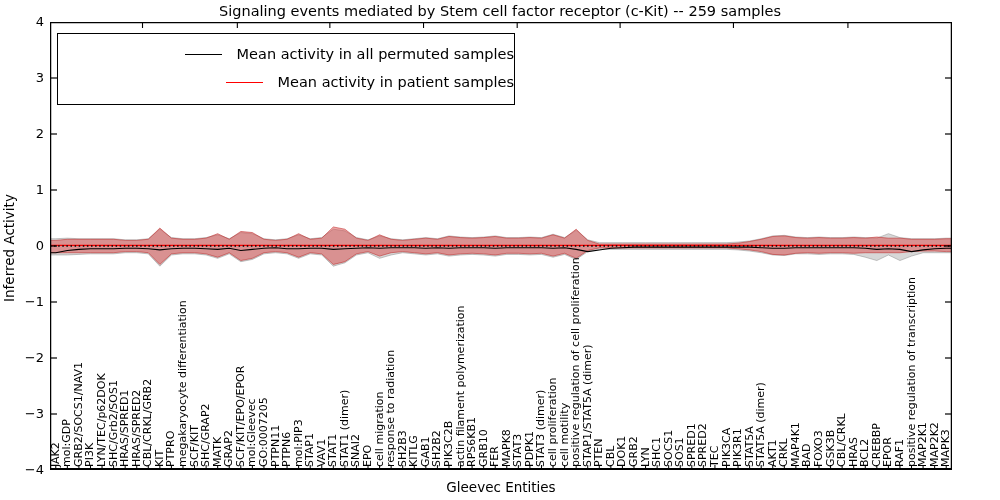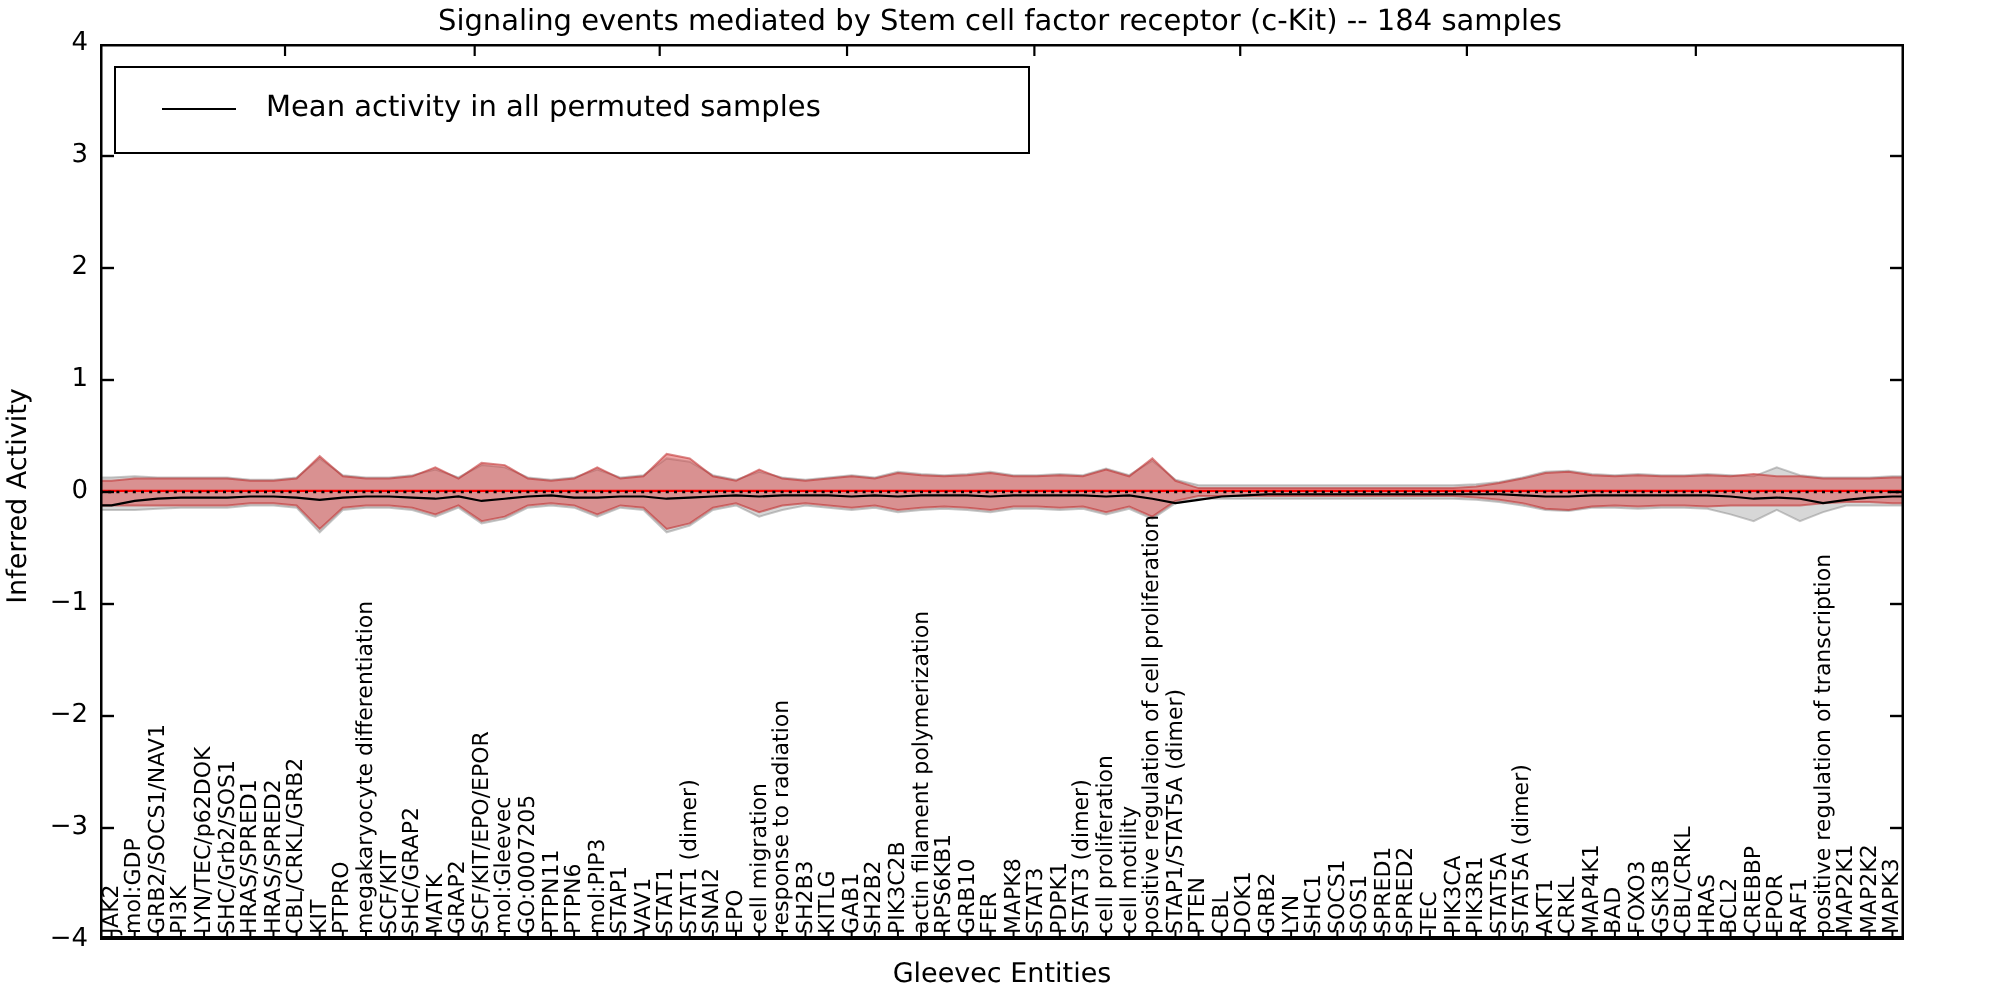--- a/index.html
+++ b/index.html
@@ -8,30 +8,30 @@
   #title{position:absolute;left:0;top:3px;width:1000px;text-align:center;font-size:14.5px;}
   #ylabel{position:absolute;left:-46px;top:240px;width:110px;text-align:center;font-size:13.5px;
           transform:rotate(-90deg);}
   #xlabel{position:absolute;left:51px;top:479px;width:900px;text-align:center;font-size:13.5px;}
   #plot-svg{position:absolute;left:50px;top:22px;}
   .ytick-label{position:absolute;width:38px;text-align:right;font-size:13px;line-height:14px;}
   .xtick-label{position:absolute;font-size:11px;line-height:11px;white-space:nowrap;
                transform:rotate(-90deg);transform-origin:0 0;}
   #legend{position:absolute;left:57px;top:33px;width:458px;background:#fff;
           border:1.5px solid #000;box-sizing:border-box;padding:6px 0 8px 0;}
-  .legend-row{display:flex;align-items:center;height:28px;}
+  .legend-row{display:flex;align-items:center;height:28px;justify-content:flex-end;}
   .legend-swatch{display:inline-block;width:37px;height:0;border-top:1.7px solid #000;
                  margin-left:23px;margin-right:15px;}
   .legend-label{font-size:14.5px;}
 </style>
 </head>
 <body>
 
 <div id="figure">
-  <div id="title">Signaling events mediated by Stem cell factor receptor (c-Kit) -- 184 samples</div>
+  <div id="title">Signaling events mediated by Stem cell factor receptor (c-Kit) -- 259 samples</div>
   <div id="ylabel">Inferred Activity</div>
   <div id="xlabel">Gleevec Entities</div>
 
   <svg id="plot-svg" width="902" height="448" viewBox="0 0 902 448">
       <path d="M0,216.72 L5.78,216.72 L17.35,216.16 L28.91,216.72 L40.47,216.72 L52.04,216.72 L63.60,216.72 L75.17,217.84 L86.73,217.84 L98.29,216.72 L109.86,207.20 L121.42,215.60 L132.99,216.72 L144.55,216.72 L156.12,215.60 L167.68,212.80 L179.24,216.72 L190.81,210.56 L202.37,211.68 L213.94,216.72 L225.50,217.84 L237.06,216.72 L248.63,212.80 L260.19,216.72 L271.76,215.60 L283.32,207.20 L294.88,208.88 L306.45,215.60 L318.01,217.84 L329.58,213.92 L341.14,216.72 L352.71,217.84 L364.27,216.72 L375.83,215.60 L387.40,216.72 L398.96,213.92 L410.53,215.04 L422.09,215.60 L433.65,215.04 L445.22,213.92 L456.78,215.60 L468.35,215.60 L479.91,215.04 L491.47,215.60 L503.04,212.24 L514.60,215.60 L526.17,208.32 L537.73,217.84 L549.29,220.64 L560.86,220.64 L572.42,220.64 L583.99,220.64 L595.55,220.64 L607.12,220.64 L618.68,220.64 L630.24,220.64 L641.81,220.64 L653.37,220.64 L664.94,220.64 L676.50,220.64 L688.06,220.08 L699.63,218.96 L711.19,216.72 L722.76,213.92 L734.32,213.36 L745.88,215.04 L757.45,215.60 L769.01,215.04 L780.58,215.60 L792.14,215.60 L803.71,215.04 L815.27,215.60 L826.83,216.16 L838.40,211.68 L849.96,215.60 L861.53,216.72 L873.09,216.72 L884.65,216.72 L896.22,216.16 L902,216.16 L902,230.72 L896.22,230.72 L884.65,230.72 L873.09,230.72 L861.53,234.08 L849.96,238.56 L838.40,232.96 L826.83,238.56 L815.27,235.20 L803.71,232.40 L792.14,231.84 L780.58,231.84 L769.01,232.40 L757.45,231.84 L745.88,231.84 L734.32,233.52 L722.76,232.96 L711.19,230.72 L699.63,229.04 L688.06,227.92 L676.50,227.36 L664.94,227.36 L653.37,227.36 L641.81,227.36 L630.24,227.36 L618.68,227.36 L607.12,227.36 L595.55,227.36 L583.99,227.36 L572.42,227.36 L560.86,227.36 L549.29,227.36 L537.73,229.60 L526.17,237.44 L514.60,232.40 L503.04,235.20 L491.47,232.40 L479.91,232.96 L468.35,232.40 L456.78,232.40 L445.22,234.08 L433.65,232.96 L422.09,232.40 L410.53,232.96 L398.96,234.08 L387.40,231.84 L375.83,232.96 L364.27,231.84 L352.71,230.72 L341.14,232.96 L329.58,236.32 L318.01,230.72 L306.45,232.96 L294.88,240.80 L283.32,244.16 L271.76,232.96 L260.19,231.84 L248.63,236.32 L237.06,231.84 L225.50,230.72 L213.94,231.84 L202.37,237.44 L190.81,239.68 L179.24,231.84 L167.68,236.32 L156.12,232.96 L144.55,231.84 L132.99,231.84 L121.42,232.96 L109.86,244.16 L98.29,231.84 L86.73,230.72 L75.17,230.72 L63.60,231.84 L52.04,231.84 L40.47,231.84 L28.91,232.40 L17.35,232.96 L5.78,232.96 L0,232.96 Z" fill="rgba(130,130,130,0.32)" stroke="rgba(130,130,130,0.45)" stroke-width="1"></path>
       <path d="M0,218.40 L5.78,218.40 L17.35,217.28 L28.91,217.28 L40.47,217.28 L52.04,217.28 L63.60,217.28 L75.17,218.40 L86.73,218.40 L98.29,217.28 L109.86,206.08 L121.42,216.16 L132.99,217.28 L144.55,217.28 L156.12,216.16 L167.68,211.68 L179.24,217.28 L190.81,209.44 L202.37,210.56 L213.94,217.28 L225.50,218.40 L237.06,217.28 L248.63,211.68 L260.19,217.28 L271.76,216.16 L283.32,204.96 L294.88,207.20 L306.45,216.16 L318.01,218.40 L329.58,212.80 L341.14,217.28 L352.71,218.40 L364.27,217.28 L375.83,216.16 L387.40,217.28 L398.96,214.48 L410.53,215.60 L422.09,216.16 L433.65,215.60 L445.22,214.48 L456.78,216.16 L468.35,216.16 L479.91,215.60 L491.47,216.16 L503.04,212.80 L514.60,216.16 L526.17,207.20 L537.73,218.40 L549.29,222.04 L560.86,222.04 L572.42,222.04 L583.99,222.04 L595.55,222.04 L607.12,222.04 L618.68,222.04 L630.24,222.04 L641.81,222.04 L653.37,222.04 L664.94,222.04 L676.50,222.04 L688.06,221.20 L699.63,219.52 L711.19,217.28 L722.76,214.48 L734.32,213.92 L745.88,215.60 L757.45,216.16 L769.01,215.60 L780.58,216.16 L792.14,216.16 L803.71,215.60 L815.27,216.16 L826.83,215.04 L838.40,216.16 L849.96,216.16 L861.53,217.28 L873.09,217.28 L884.65,217.28 L896.22,216.72 L902,216.72 L902,229.60 L896.22,229.60 L884.65,229.04 L873.09,229.04 L861.53,229.60 L849.96,230.72 L838.40,230.72 L826.83,230.72 L815.27,230.72 L803.71,231.28 L792.14,230.72 L780.58,230.72 L769.01,231.28 L757.45,230.72 L745.88,231.28 L734.32,232.96 L722.76,232.40 L711.19,229.60 L699.63,227.92 L688.06,226.80 L676.50,225.96 L664.94,225.96 L653.37,225.96 L641.81,225.96 L630.24,225.96 L618.68,225.96 L607.12,225.96 L595.55,225.96 L583.99,225.96 L572.42,225.96 L560.86,225.96 L549.29,225.96 L537.73,228.48 L526.17,236.32 L514.60,231.28 L503.04,234.08 L491.47,231.28 L479.91,231.84 L468.35,231.28 L456.78,231.28 L445.22,232.96 L433.65,231.84 L422.09,231.28 L410.53,231.84 L398.96,232.96 L387.40,230.72 L375.83,231.84 L364.27,230.72 L352.71,229.60 L341.14,230.72 L329.58,234.08 L318.01,229.60 L306.45,231.84 L294.88,239.68 L283.32,242.48 L271.76,231.84 L260.19,230.72 L248.63,235.20 L237.06,230.72 L225.50,229.60 L213.94,230.72 L202.37,236.32 L190.81,238.56 L179.24,230.72 L167.68,235.20 L156.12,231.84 L144.55,230.72 L132.99,230.72 L121.42,231.84 L109.86,242.48 L98.29,230.72 L86.73,229.60 L75.17,229.60 L63.60,230.72 L52.04,230.72 L40.47,230.72 L28.91,230.72 L17.35,230.72 L5.78,230.72 L0,230.72 Z" fill="rgba(219,59,59,0.45)" stroke="rgba(190,40,40,0.55)" stroke-width="1"></path>
       <polyline points="0,230.72 5.78,230.72 17.35,228.48 28.91,227.36 40.47,226.80 52.04,226.80 63.60,226.80 75.17,226.24 86.73,226.24 98.29,226.80 109.86,227.92 121.42,226.80 132.99,226.24 144.55,226.24 156.12,226.80 167.68,227.36 179.24,226.24 190.81,228.48 202.37,227.36 213.94,226.24 225.50,225.68 237.06,226.80 248.63,226.80 260.19,226.24 271.76,226.24 283.32,227.36 294.88,226.80 306.45,226.24 318.01,225.68 329.58,226.24 341.14,225.68 352.71,225.68 364.27,225.68 375.83,226.24 387.40,225.68 398.96,226.24 410.53,225.68 422.09,225.68 433.65,225.68 445.22,226.24 456.78,225.68 468.35,225.68 479.91,225.68 491.47,225.68 503.04,226.24 514.60,225.68 526.17,227.36 537.73,229.60 549.29,227.92 560.86,226.24 572.42,225.68 583.99,225.12 595.55,225.12 607.12,225.12 618.68,225.12 630.24,225.12 641.81,225.12 653.37,225.12 664.94,225.12 676.50,225.12 688.06,225.12 699.63,225.12 711.19,225.68 722.76,226.24 734.32,226.24 745.88,225.68 757.45,225.68 769.01,225.68 780.58,225.68 792.14,225.68 803.71,225.68 815.27,226.24 826.83,227.36 838.40,226.80 849.96,227.36 861.53,229.60 873.09,227.92 884.65,226.80 896.22,226.24 902,226.24" fill="none" stroke="#000000" stroke-width="1.1"></polyline>
       <polyline points="0,223.44 5.78,223.44 17.35,223.44 28.91,223.44 40.47,223.44 52.04,223.44 63.60,223.44 75.17,223.44 86.73,223.44 98.29,223.44 109.86,223.44 121.42,223.44 132.99,223.44 144.55,223.44 156.12,223.44 167.68,223.44 179.24,223.44 190.81,223.44 202.37,223.44 213.94,223.44 225.50,223.44 237.06,223.44 248.63,223.44 260.19,223.44 271.76,223.44 283.32,223.44 294.88,223.44 306.45,223.44 318.01,223.44 329.58,223.44 341.14,223.44 352.71,223.44 364.27,223.44 375.83,223.44 387.40,223.44 398.96,223.44 410.53,223.44 422.09,223.44 433.65,223.44 445.22,223.44 456.78,223.44 468.35,223.44 479.91,223.44 491.47,223.44 503.04,223.44 514.60,223.44 526.17,223.44 537.73,223.44 549.29,223.44 560.86,223.44 572.42,223.44 583.99,223.44 595.55,223.44 607.12,223.44 618.68,223.44 630.24,223.44 641.81,223.44 653.37,223.44 664.94,223.44 676.50,223.44 688.06,223.44 699.63,223.44 711.19,223.44 722.76,223.44 734.32,223.44 745.88,223.44 757.45,223.44 769.01,223.44 780.58,223.44 792.14,223.44 803.71,223.44 815.27,223.44 826.83,223.44 838.40,223.44 849.96,223.44 861.53,223.44 873.09,223.44 884.65,223.44 896.22,223.44 902,223.44" fill="none" stroke="#ff0000" stroke-width="1.2"></polyline>
       <line x1="0" y1="224.00" x2="902" y2="224.00" stroke="#000" stroke-width="1.3" stroke-dasharray="1.5,2.6"></line>
       <line x1="0" y1="0.00" x2="7" y2="0.00" stroke="#000" stroke-width="1.2"></line>
@@ -232,14 +232,18 @@
       <div class="xtick-label" style="left: 917.09px; top: 467px;">MAP2K1</div>
       <div class="xtick-label" style="left: 928.654px; top: 467px;">MAP2K2</div>
       <div class="xtick-label" style="left: 940.218px; top: 467px;">MAPK3</div>
     </div>
 
   <div id="legend">
     <div class="legend-row">
       <span class="legend-swatch" style="border-top-color: rgb(0, 0, 0);"></span>
       <span class="legend-label">Mean activity in all permuted samples</span>
     </div>
+    <div class="legend-row">
+      <span class="legend-swatch" style="border-top-color: rgb(255, 0, 0);"></span>
+      <span class="legend-label">Mean activity in patient samples</span>
+    </div>
   </div>
 </div>
 
 </body></html>

